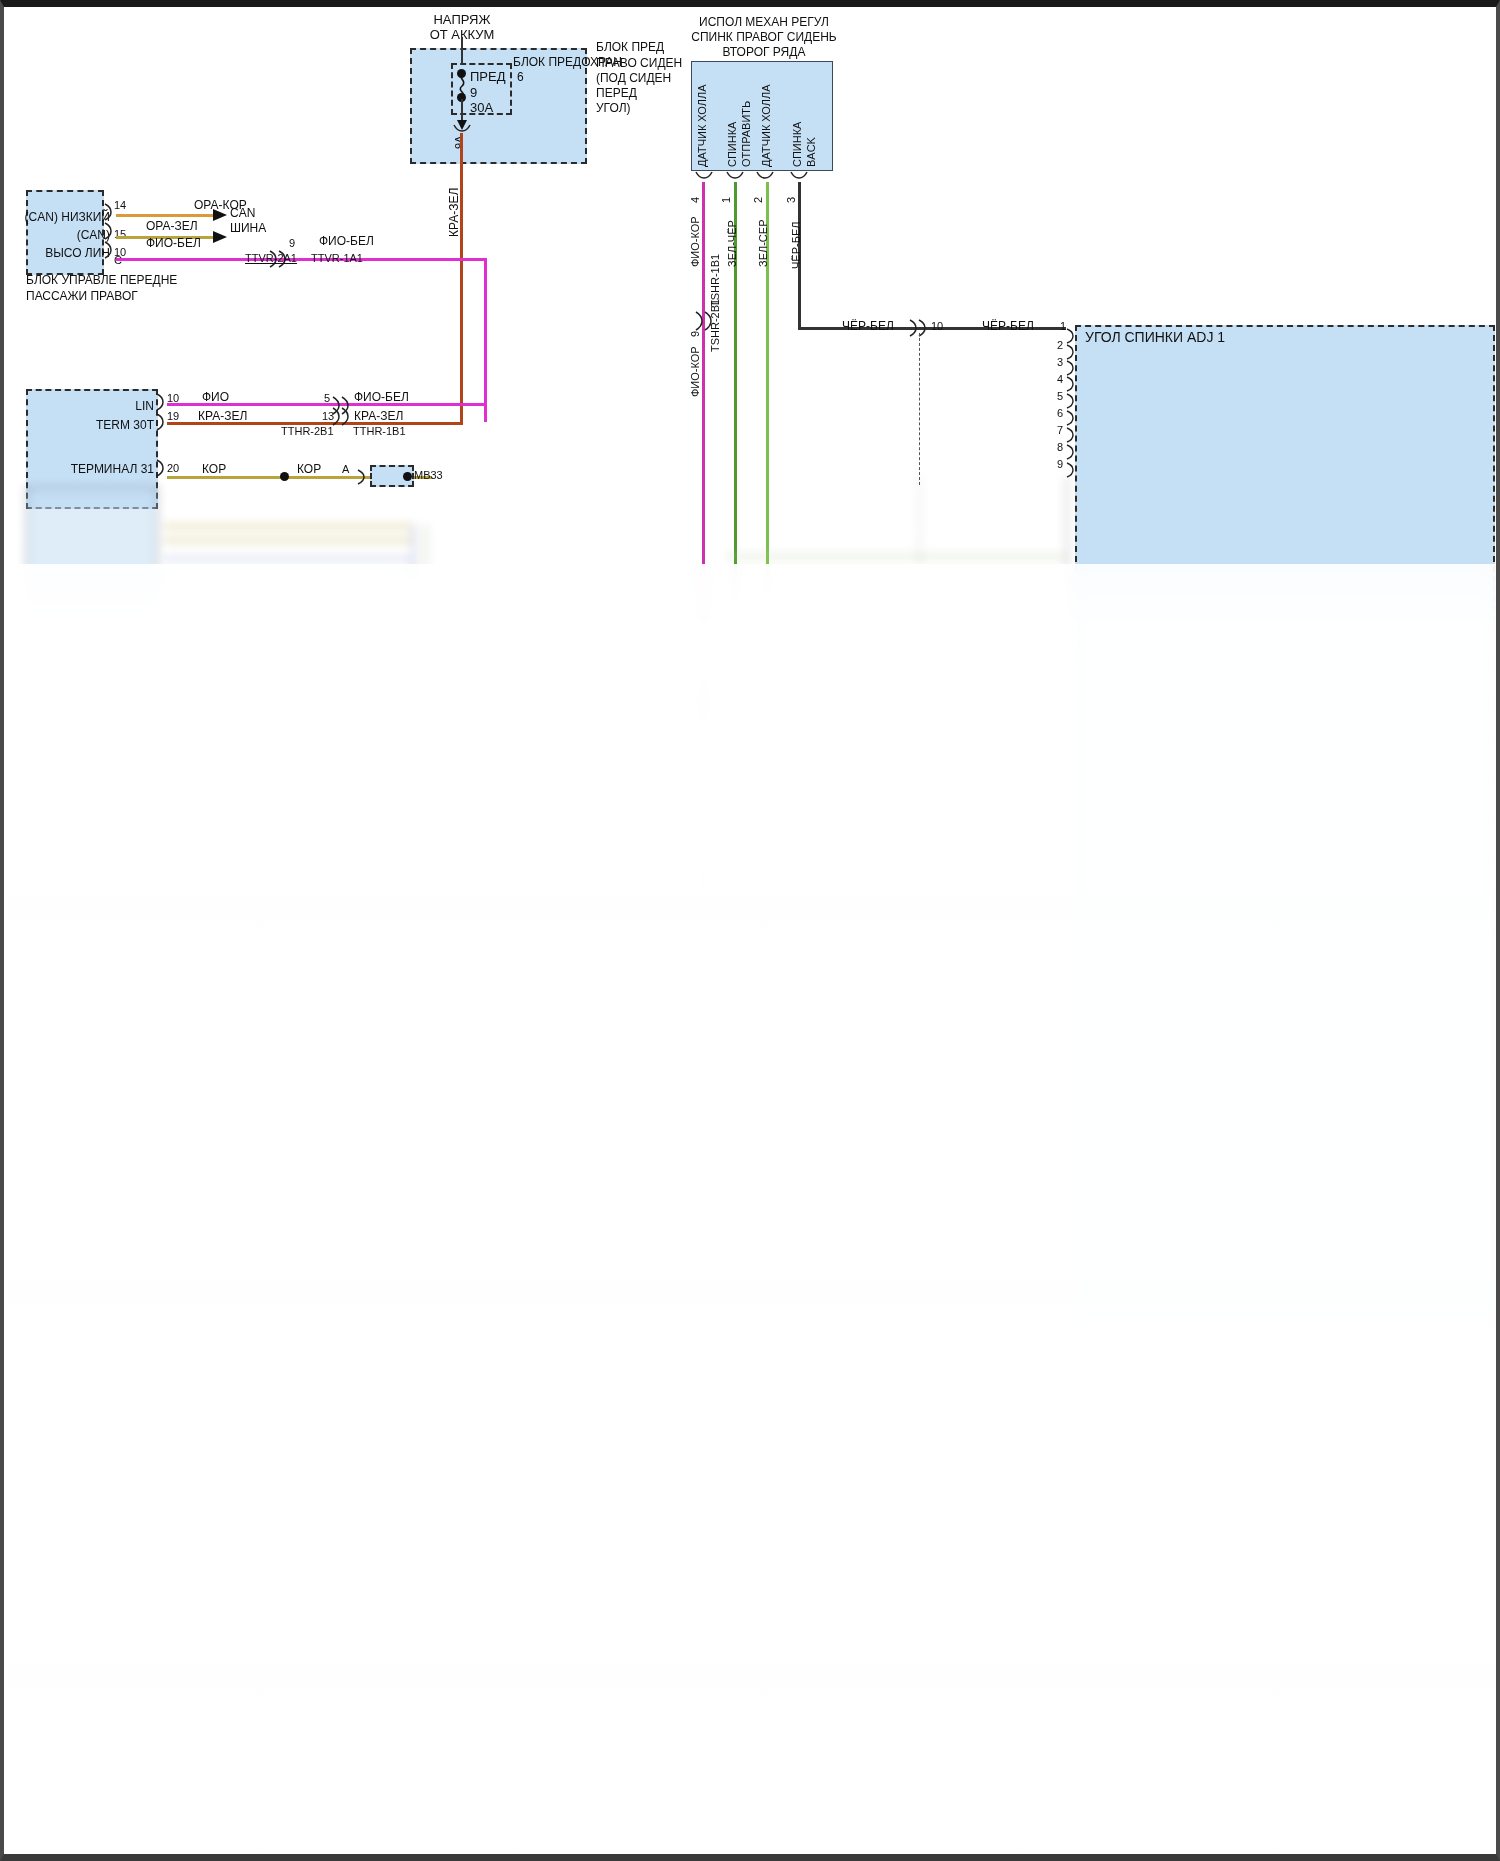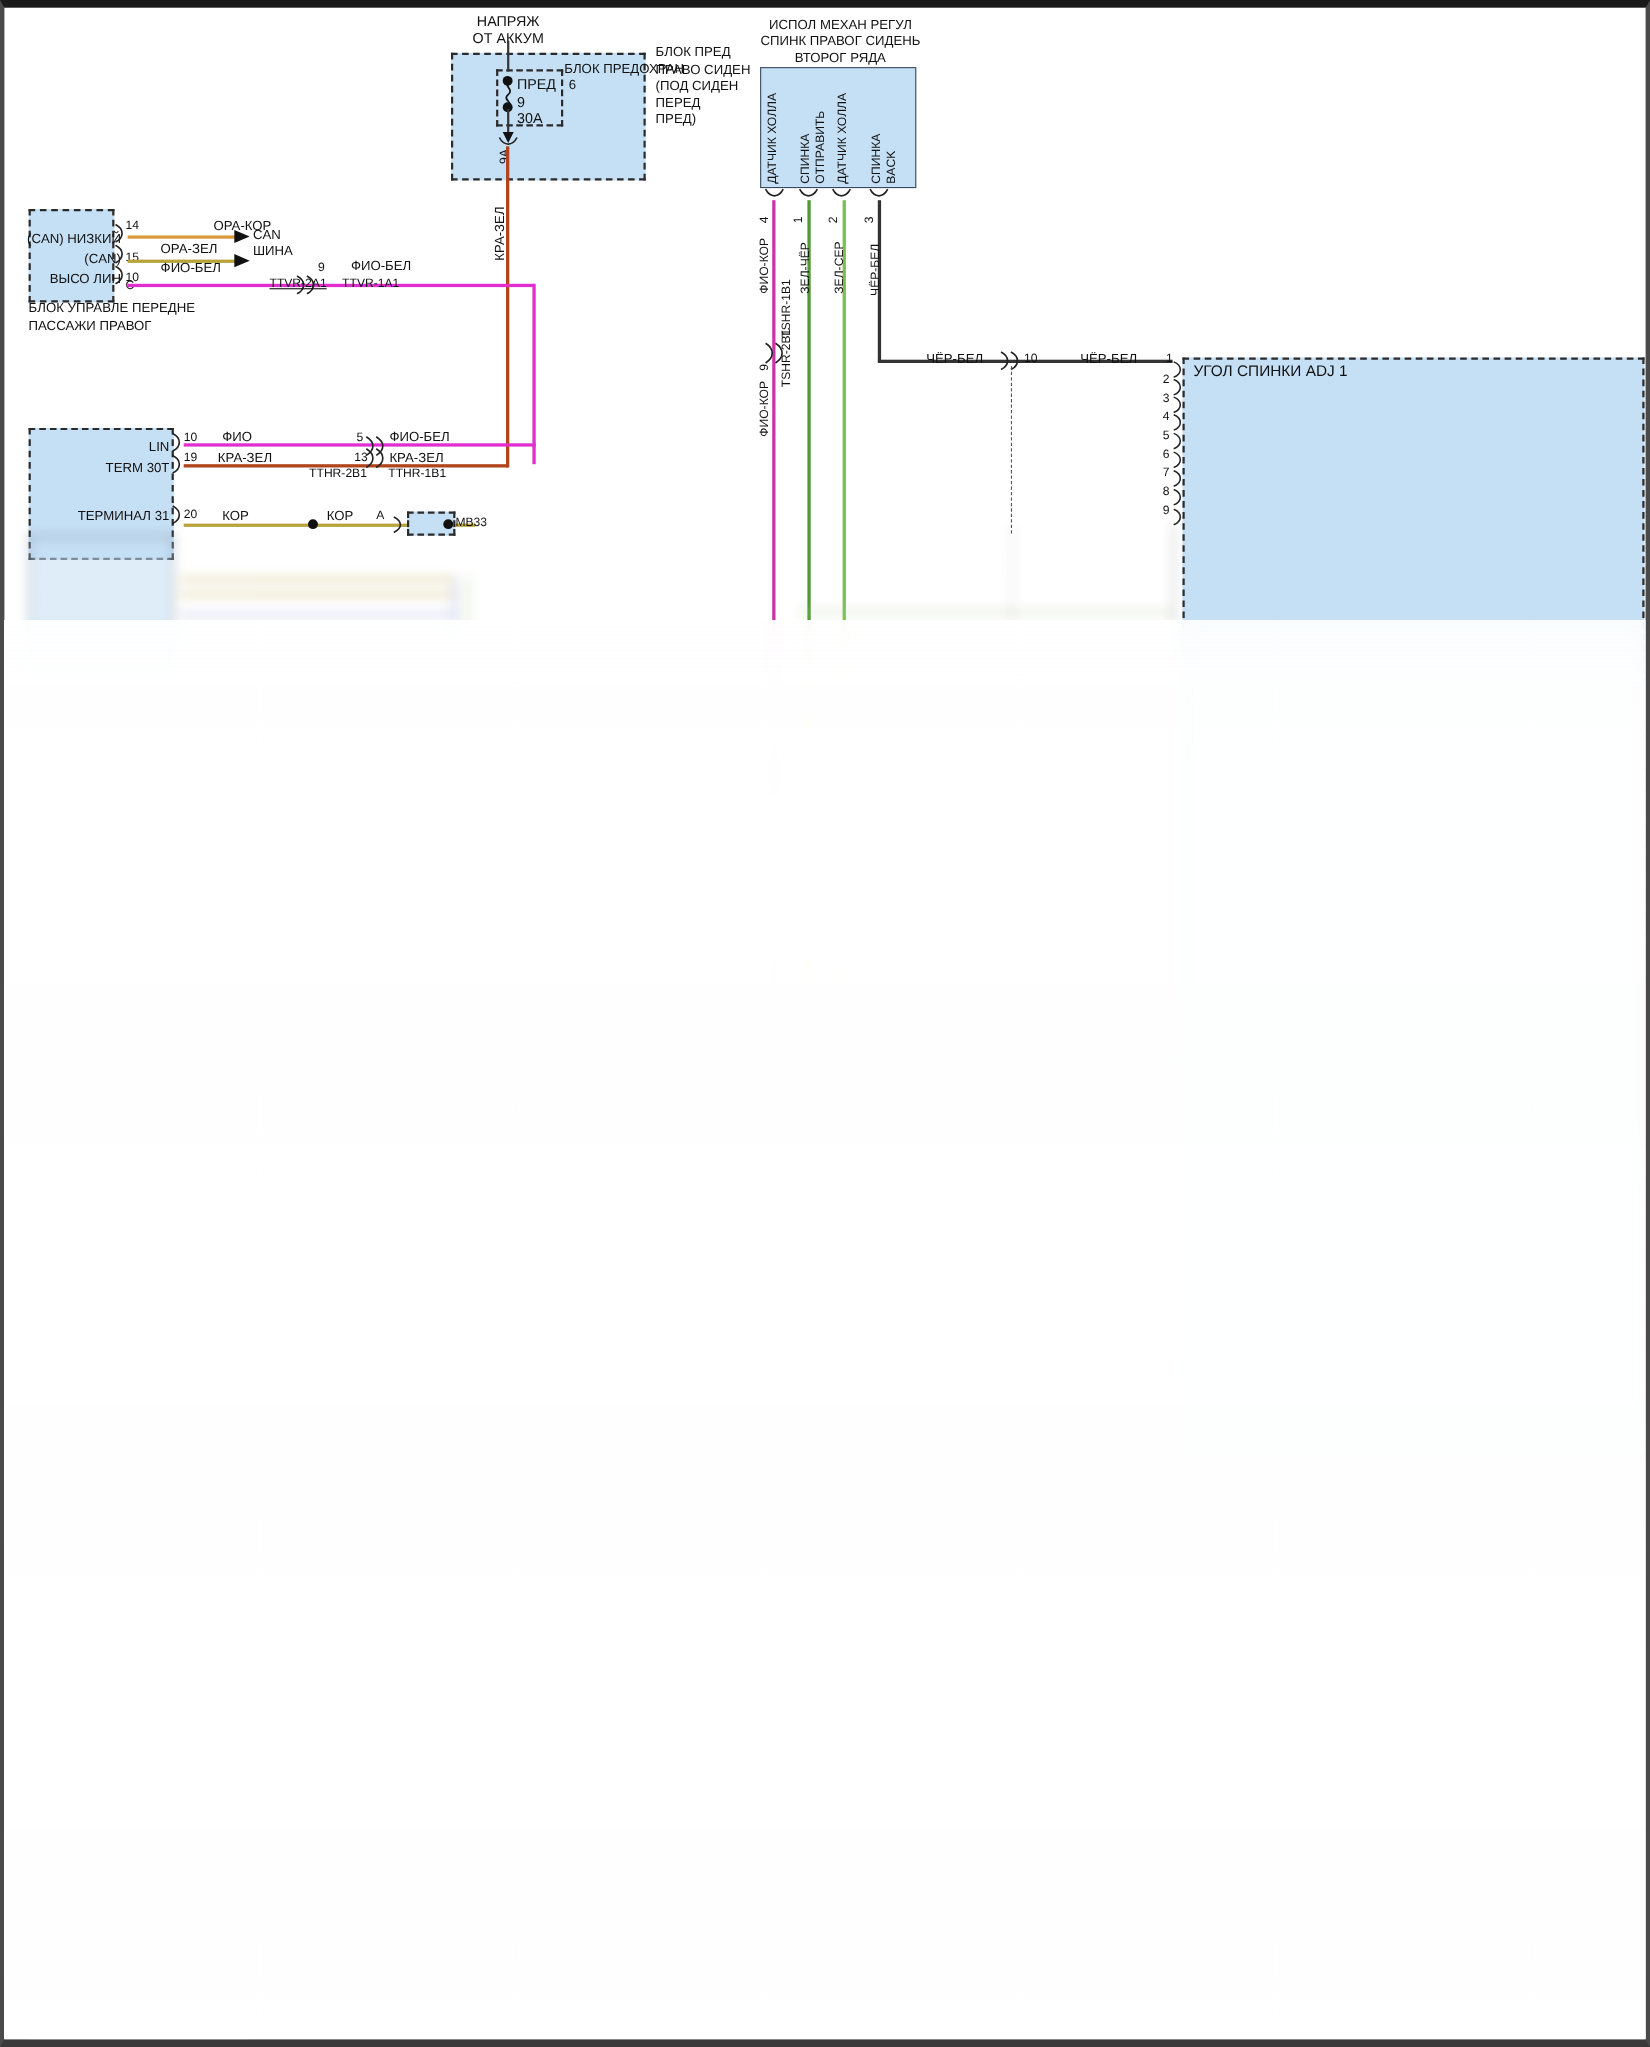--- a/index.html
+++ b/index.html
@@ -75,21 +75,21 @@
     <div class="t" style="left:466px;top:62px;">ПРЕД</div>
     <div class="t" style="left:466px;top:78px;">9</div>
     <div class="t" style="left:466px;top:93px;text-align:center;">30A</div>
     <div class="t small" style="left:513px;top:63px;">6</div>
     <div class="t small" style="left:509px;top:48px;">БЛОК ПРЕДОХРАН</div>
 
     <div class="t small" style="left:592px;top:33px;">БЛОК ПРЕД</div>
     <div class="t small" style="left:592px;top:49px;">ПРАВО СИДЕН</div>
     <div class="t small" style="left:592px;top:64px;">(ПОД СИДЕН</div>
     <div class="t small" style="left:592px;top:79px;">ПЕРЕД</div>
-    <div class="t small" style="left:592px;top:94px;">ПРЕД)</div>
+    <div class="t small" style="left:592px;top:94px;">УГОЛ)</div>
 
     <svg class="abs" style="left:448px;top:117px;" width="20" height="14" viewBox="0 0 20 14">
       <path d="M2 1 C 6 9, 14 9, 18 1" fill="none" stroke="#222" stroke-width="1.5"></path>
     </svg>
     <div class="t vert tiny" style="left:449px;top:142px;">9A</div>
 
     <div class="w wv" style="left:456px;top:126px;height:292px;background:#b2441c;width:2.5px;"></div>
     <div class="t vert small" style="left:443px;top:230px;">КРА-ЗЕЛ</div>
 
     <div class="box" style="left:22px;top:183px;width:78px;height:85px;"></div>

